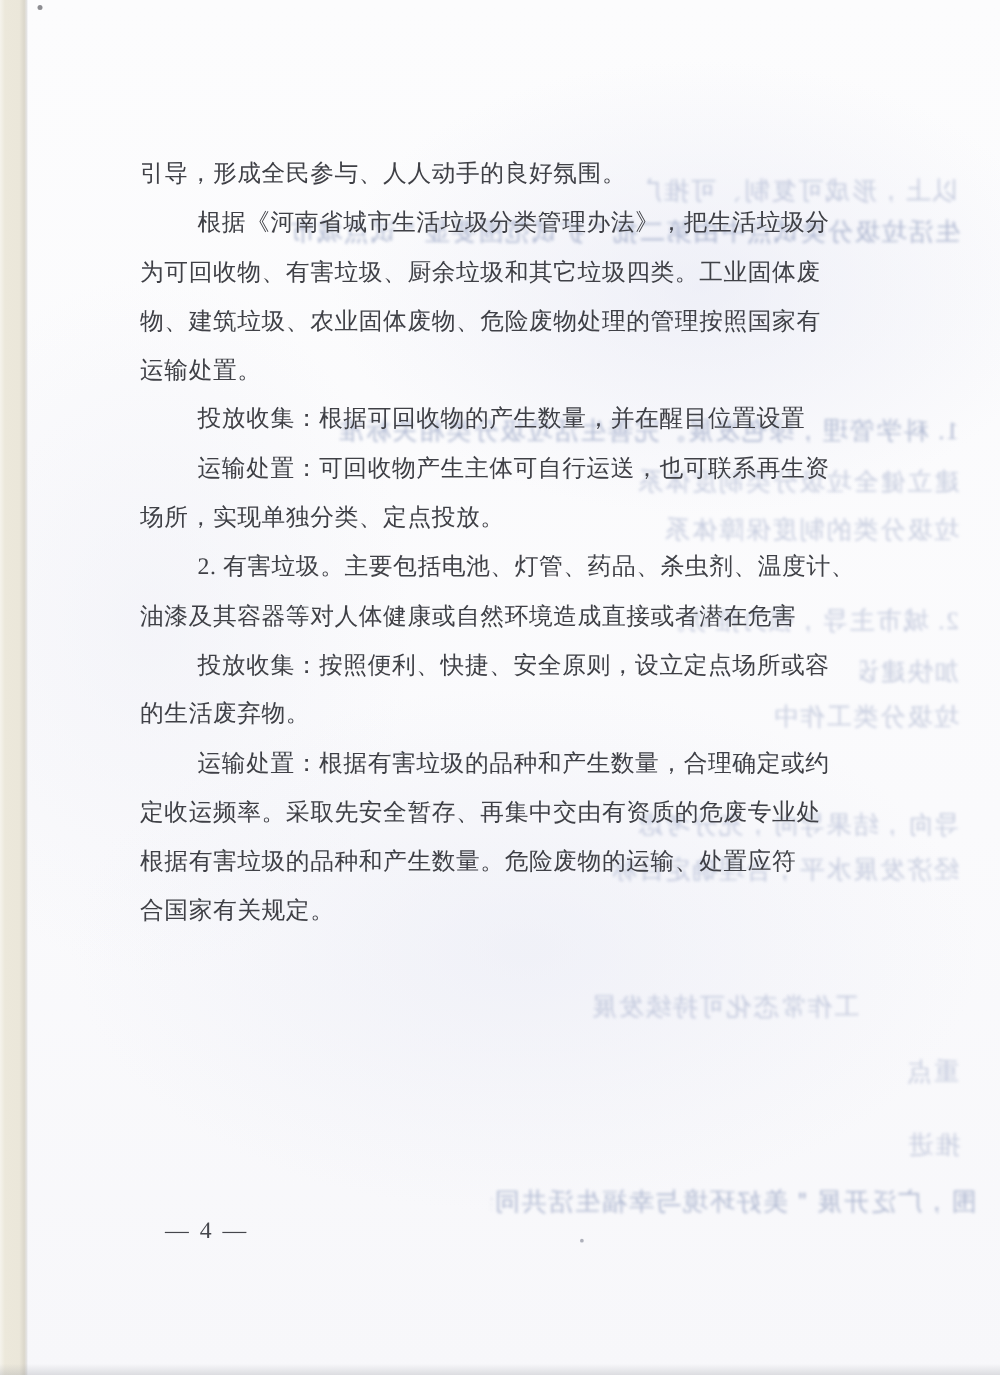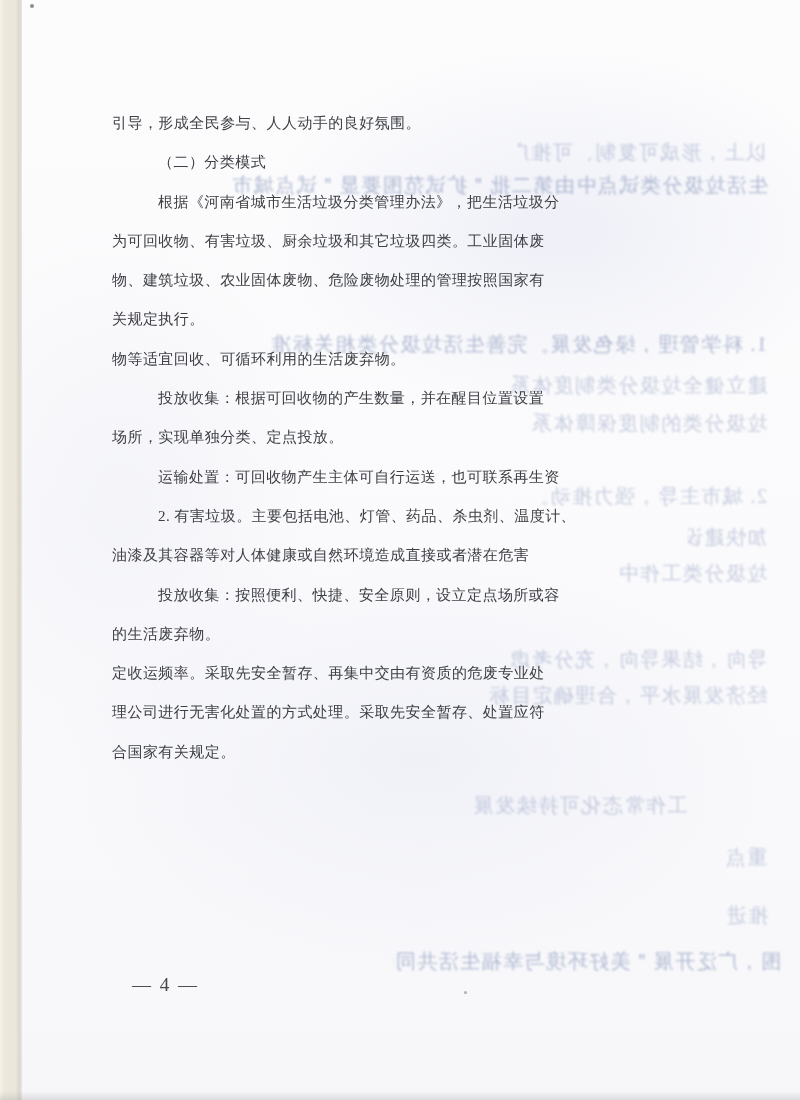--- a/index.html
+++ b/index.html
@@ -70,24 +70,24 @@
   .bt9  { left: 420px; top: 682px; width: 347px; }
   .bt10 { left: 458px; top: 792px; width: 229px; }
   .bt11 { left: 698px; top: 844px; width: 69px;  }
   .bt12 { left: 726px; top: 902px; width: 42px;  }
   .bt13 { left: 393px; top: 948px; width: 388px; }
 
   
   .doc {
     position: absolute;
     left: 112px;
-    top: 104px;
+    top: 120px;
     width: 620px;
     color: #3f4046;
-    font-size: 15px;
+    font-size: 19px;
     letter-spacing: 0.45px;
   }
   .line {
     height: 39.3px;
     line-height: 39.3px;
     white-space: nowrap;
   }
   .line.indent { text-indent: 46px; }
 
   .page-number {
@@ -119,33 +119,32 @@
   <div class="bt bt7">垃圾分类工作中</div>
   <div class="bt bt8">导向，结果导向，充分考虑</div>
   <div class="bt bt9">经济发展水平，合理确定目标</div>
   <div class="bt bt10">工作常态化可持续发展</div>
   <div class="bt bt11">重点</div>
   <div class="bt bt12">推进</div>
   <div class="bt bt13 bt-strong">围，广泛开展＂美好环境与幸福生活共同缔造＂</div>
 
   <div class="doc">
     <div class="line">引导，形成全民参与、人人动手的良好氛围。</div>
-    <div class="line indent">（二）分类模式</div>
     <div class="line indent">根据《河南省城市生活垃圾分类管理办法》，把生活垃圾分</div>
     <div class="line">为可回收物、有害垃圾、厨余垃圾和其它垃圾四类。工业固体废</div>
     <div class="line">物、建筑垃圾、农业固体废物、危险废物处理的管理按照国家有</div>
-    <div class="line">关规定执行。</div>
-    <div class="line">物等适宜回收、可循环利用的生活废弃物。</div>
+    <div class="line">运输处置。</div>
     <div class="line indent">投放收集：根据可回收物的产生数量，并在醒目位置设置</div>
+    <div class="line indent">运输处置：可回收物产生主体可自行运送，也可联系再生资</div>
     <div class="line">场所，实现单独分类、定点投放。</div>
-    <div class="line indent">运输处置：可回收物产生主体可自行运送，也可联系再生资</div>
     <div class="line indent">2. 有害垃圾。主要包括电池、灯管、药品、杀虫剂、温度计、</div>
     <div class="line">油漆及其容器等对人体健康或自然环境造成直接或者潜在危害</div>
     <div class="line indent">投放收集：按照便利、快捷、安全原则，设立定点场所或容</div>
     <div class="line">的生活废弃物。</div>
+    <div class="line indent">运输处置：根据有害垃圾的品种和产生数量，合理确定或约</div>
     <div class="line">定收运频率。采取先安全暂存、再集中交由有资质的危废专业处</div>
-    <div class="line">理公司进行无害化处置的方式处理。采取先安全暂存、处置应符</div>
+    <div class="line">根据有害垃圾的品种和产生数量。危险废物的运输、处置应符</div>
     <div class="line">合国家有关规定。</div>
   </div>
 
   <div class="page-number">— 4 —</div>
 
 </div>
 
 </body></html>

